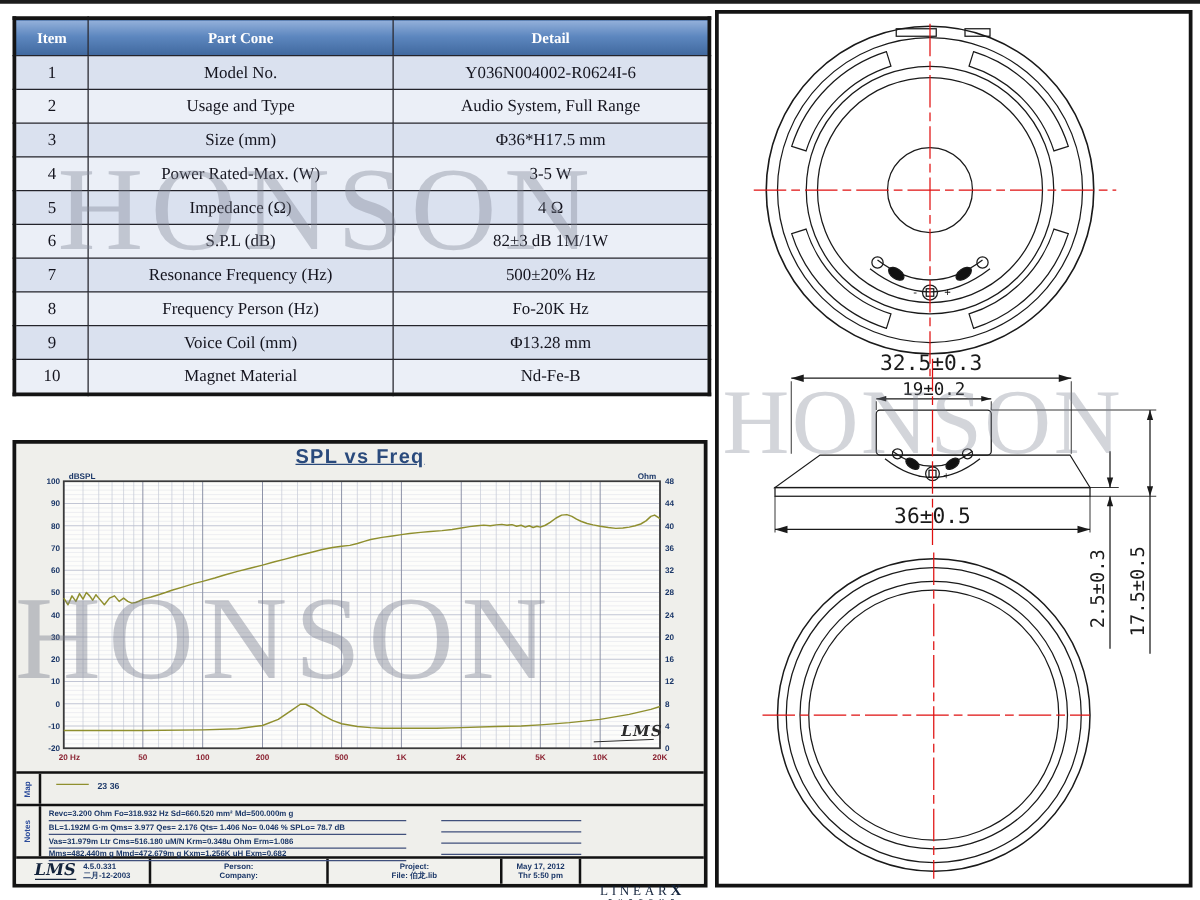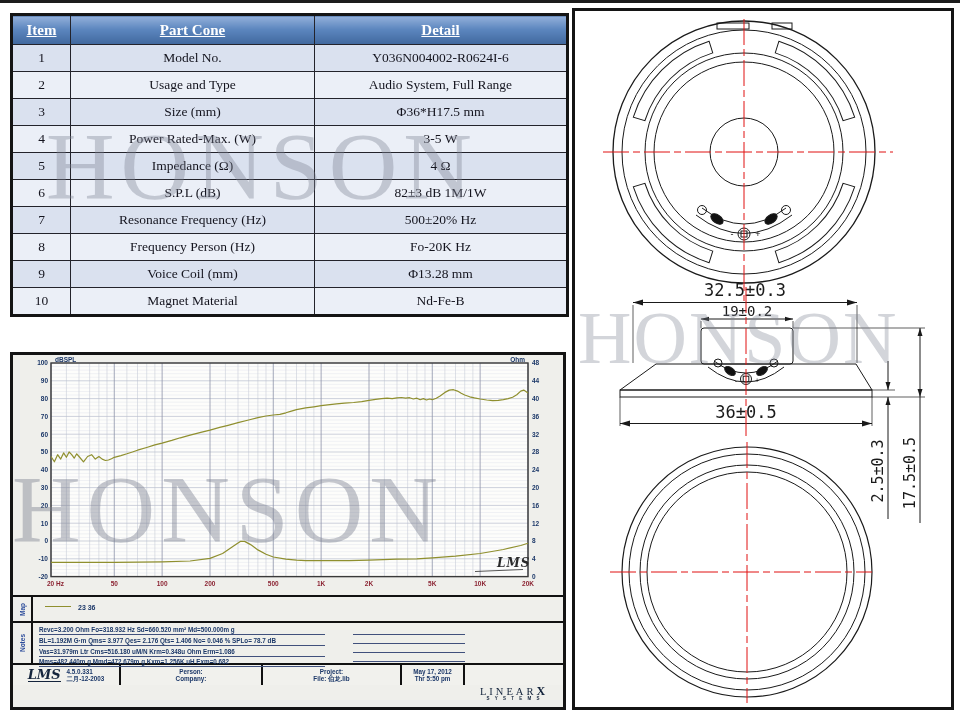--- a/index.html
+++ b/index.html
@@ -2,22 +2,22 @@
 <html><head>
 <meta charset="utf-8">
 <style>
   html,body{margin:0;padding:0;background:#fff;}
   body{width:960px;height:720px;position:relative;overflow:hidden;font-family:"Liberation Sans",sans-serif;}
   .top-strip{position:absolute;left:0;top:0;width:960px;height:3px;background:#1c1c1c;}
 
   
   table.spec{position:absolute;left:10px;top:13px;width:556px;border-collapse:collapse;table-layout:fixed;
     border:3px solid #141414;font-family:"Liberation Serif",serif;}
-  table.spec th{border:1px solid #23232b;height:26px;font-size:15px;color:#fff;
-    background:linear-gradient(180deg,#93b0da 0%,#5d87bf 45%,#40689e 100%);text-decoration:underline;}
+  table.spec th{border:1px solid #23232b;height:26px;font-size:12px;color:#fff;
+    background:linear-gradient(180deg,#93b0da 0%,#5d87bf 45%,#40689e 100%);}
   table.spec td{border:1px solid #23232b;height:26px;text-align:center;font-size:13.5px;color:#14141e;padding:0;}
   table.spec tbody tr:nth-child(odd) td{background:#dae1ef;}
   table.spec tbody tr:nth-child(even) td{background:#ebeff7;}
 
   
   .chart-panel{position:absolute;left:10px;top:352px;width:556px;height:358px;border:3px solid #141414;
     background:#efefeb;box-sizing:border-box;}
   .chart-title{height:22px;line-height:22px;text-align:center;font-size:16px;font-weight:bold;
     color:#2a4a7c;text-decoration:underline;letter-spacing:1px;}
   #spl-svg{display:block;}
@@ -128,20 +128,21 @@
       </tr>
       <tr>
         <td>10</td>
         <td>Magnet Material</td>
         <td>Nd-Fe-B</td>
       </tr>
     </tbody>
 </table>
 
 <div class="chart-panel">
+  <div class="chart-title">SPL vs Freq</div>
   <svg id="spl-svg" width="550" height="240" viewBox="0 0 550 240">
       <rect x="38" y="8" width="477" height="213.6" fill="#fdfdfb" stroke="none"></rect>
       <line x1="38" y1="218.04" x2="515" y2="218.04" stroke="#e3e5ec" stroke-width="0.5"></line>
       <line x1="38" y1="214.48" x2="515" y2="214.48" stroke="#e3e5ec" stroke-width="0.5"></line>
       <line x1="38" y1="210.92" x2="515" y2="210.92" stroke="#e3e5ec" stroke-width="0.5"></line>
       <line x1="38" y1="207.36" x2="515" y2="207.36" stroke="#e3e5ec" stroke-width="0.5"></line>
       <line x1="38" y1="200.23999999999998" x2="515" y2="200.23999999999998" stroke="#e3e5ec" stroke-width="0.5"></line>
       <line x1="38" y1="196.67999999999998" x2="515" y2="196.67999999999998" stroke="#e3e5ec" stroke-width="0.5"></line>
       <line x1="38" y1="193.11999999999998" x2="515" y2="193.11999999999998" stroke="#e3e5ec" stroke-width="0.5"></line>
       <line x1="38" y1="189.56" x2="515" y2="189.56" stroke="#e3e5ec" stroke-width="0.5"></line>

